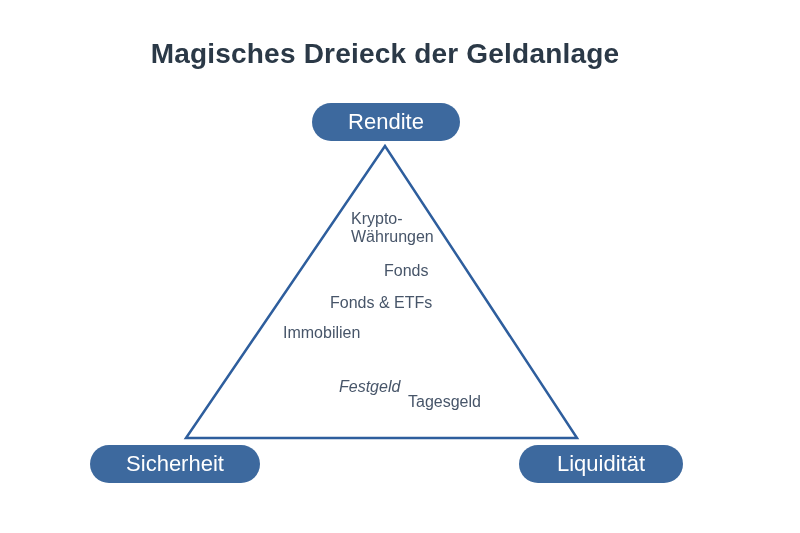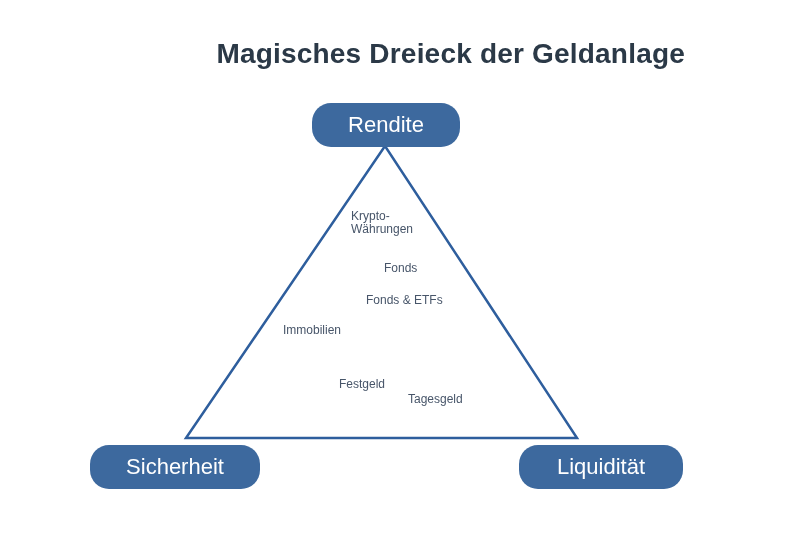--- a/index.html
+++ b/index.html
@@ -18,61 +18,61 @@
     height: 533px;
     background: var(--bg);
     overflow: hidden;
     font-family: "Liberation Sans", sans-serif;
   }
   .title {
     position: absolute;
     left: 85px;
     top: 38px;
     width: 600px;
-    text-align: right;
+    text-align: center;
     font-size: 28px;
     font-weight: 700;
     letter-spacing: 0.2px;
     color: var(--title-text);
   }
   .triangle-svg {
     position: absolute;
     left: 0;
     top: 0;
     width: 800px;
     height: 533px;
   }
   .pill {
     position: absolute;
-    height: 44px;
+    height: 38px;
     border-radius: 19px;
     background: var(--pill-bg);
     color: var(--pill-text);
     font-size: 22px;
     font-weight: 400;
     display: flex;
     align-items: center;
     justify-content: center;
     line-height: 1;
   }
   .pill-rendite    { left: 312px; top: 103px; width: 148px; }
   .pill-sicherheit { left:  90px; top: 445px; width: 170px; }
   .pill-liquiditaet{ left: 519px; top: 445px; width: 164px; }
   .asset {
     position: absolute;
-    font-size: 12px;
+    font-size: 16px;
     color: var(--label-text);
     white-space: pre-line;
     line-height: 1.12;
   }
   .asset-krypto     { left: 351px; top: 210px; }
   .asset-aktien     { left: 384px; top: 262px; }
-  .asset-fonds      { left: 330px; top: 294px; margin-left: 36px; }
+  .asset-fonds      { left: 330px; top: 294px; }
   .asset-immobilien { left: 283px; top: 324px; text-align: right; }
-  .asset-festgeld   { left: 339px; top: 378px; }
+  .asset-festgeld   { left: 339px; top: 378px; font-style: italic; }
   .asset-tagesgeld  { left: 408px; top: 393px; }
 </style>
 </head>
 <body>
 
 <div class="canvas">
 
   <div class="title">Magisches Dreieck der Geldanlage</div>
 
   <svg class="triangle-svg" viewBox="0 0 800 533" xmlns="http://www.w3.org/2000/svg">

